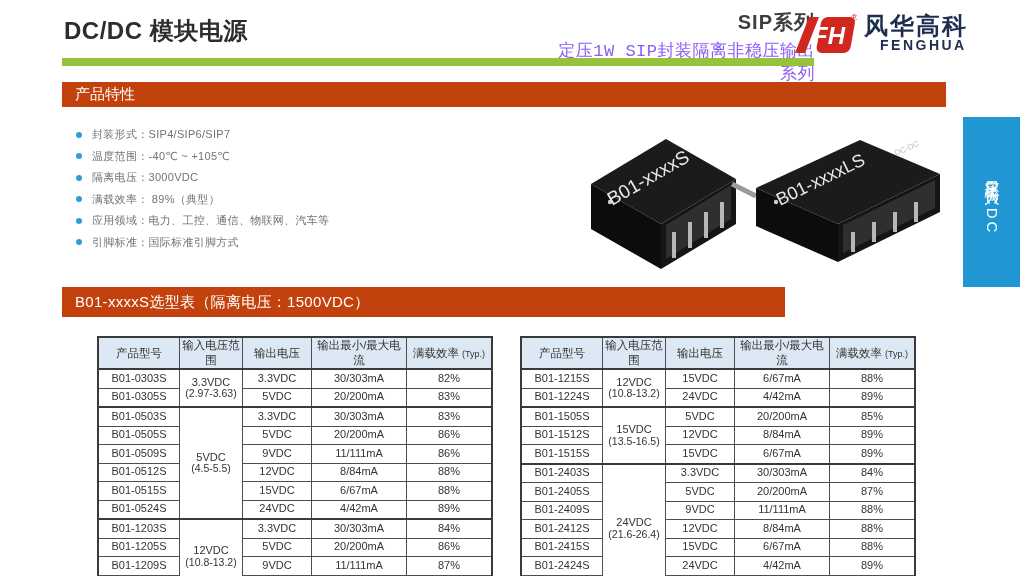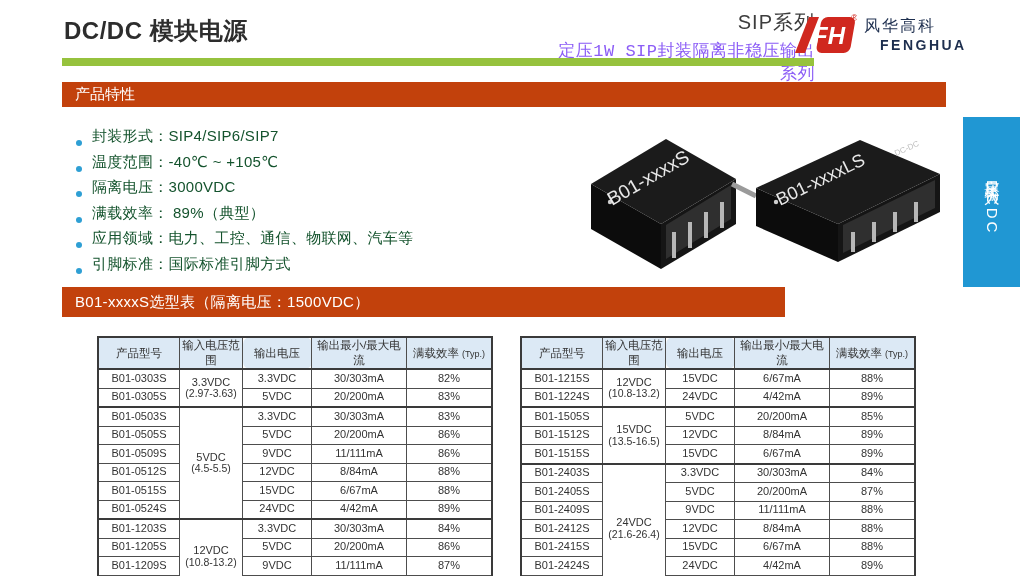--- a/index.html
+++ b/index.html
@@ -2,56 +2,56 @@
 <html><head>
 <meta charset="utf-8">
 <style>
   html,body{margin:0;padding:0;background:#ffffff;}
   body{width:1020px;height:576px;overflow:hidden;font-family:"Liberation Sans","DejaVu Sans",sans-serif;}
   .page{position:relative;width:1020px;height:576px;background:#fff;}
 
   
   .page-title{position:absolute;left:64px;top:15px;font-size:24px;font-weight:600;color:#2d2d2d;letter-spacing:0.5px;}
   .series-block{position:absolute;left:545px;top:9px;width:270px;text-align:right;}
-  .series-title{font-size:20px;font-weight:400;color:#3d3d3d;letter-spacing:1px;}
+  .series-title{font-size:20px;font-weight:700;color:#3d3d3d;letter-spacing:1px;}
   .series-sub{font-size:17px;color:#8b5cf6;margin-top:3px;letter-spacing:0.5px;font-family:Liberation Mono, monospace;}
   .logo{position:absolute;left:793px;top:11px;display:flex;align-items:center;}
   .logo-text{margin-left:7px;color:#1d2e4e;}
-  .logo-cn{font-size:16px;font-weight:400;letter-spacing:2px;line-height:22px;}
+  .logo-cn{font-size:24px;font-weight:700;letter-spacing:2px;line-height:22px;}
   .logo-en{font-size:14px;font-weight:700;letter-spacing:2.5px;line-height:16px;padding-left:16px;}
   .green-bar{position:absolute;left:62px;top:58px;width:752px;height:8px;background:#96c23d;}
 
   
   .band{position:absolute;background:#c2410c;color:#fff;display:flex;align-items:center;}
   .band-features{left:62px;top:82px;width:884px;height:25px;font-size:15px;padding-left:13px;box-sizing:border-box;}
   .band-selection{left:62px;top:287px;width:723px;height:30px;font-size:15px;padding-left:13px;box-sizing:border-box;letter-spacing:0.3px;}
 
   
   .features{position:absolute;left:76px;top:127px;margin:0;padding:0;list-style:none;}
-  .features li{display:flex;align-items:flex-end;margin-bottom:6.5px;font-size:15px;color:#14532d;letter-spacing:0.3px;}
+  .features li{display:flex;align-items:center;margin-bottom:6.5px;font-size:11px;color:#737373;letter-spacing:0.3px;}
   .features .dot{width:6px;height:6px;border-radius:50%;background:#2e9fd4;margin-right:10px;flex:0 0 6px;}
 
   
   .module-s{position:absolute;left:586px;top:122px;}
   .module-ls{position:absolute;left:748px;top:132px;}
 
   
   .side-tab{position:absolute;left:963px;top:117px;width:57px;height:170px;background:#2097d3;color:#fff;
     display:flex;align-items:center;justify-content:center;}
   .side-tab span{writing-mode:vertical-rl;text-orientation:mixed;font-size:15px;letter-spacing:3px;}
 
   
   table.sel{position:absolute;border-collapse:collapse;border:2px solid #3a3a3a;table-layout:fixed;background:#fff;}
   .t-left{left:97px;top:336px;}
   .t-right{left:520px;top:336px;}
   table.sel th,table.sel td{border:1px solid #4d4d4d;text-align:center;vertical-align:middle;padding:0;color:#333;}
   table.sel th{background:#dce9f5;height:25px;font-size:11.5px;font-weight:400;}
   table.sel th .small{font-size:9px;}
   table.sel tbody td{height:17.5px;font-size:11px;line-height:1.05;}
-  .c0{width:80px;}.c1{width:62px;margin-top:40px;}.c2{width:68px;border-radius:7px;}.c3{width:94px;}.c4{width:84px;}
+  .c0{width:80px;}.c1{width:62px;margin-top:40px;}.c2{width:68px;}.c3{width:94px;}.c4{width:84px;}
   tr.gstart td{border-top:2px solid #3a3a3a;}
   td.input-cell .range{font-size:10.5px;}
   thead tr th{border-bottom:2px solid #3a3a3a;}
 </style>
 </head>
 <body>
 
 <div class="page">
 
   <div class="page-title">DC/DC 模块电源</div>

